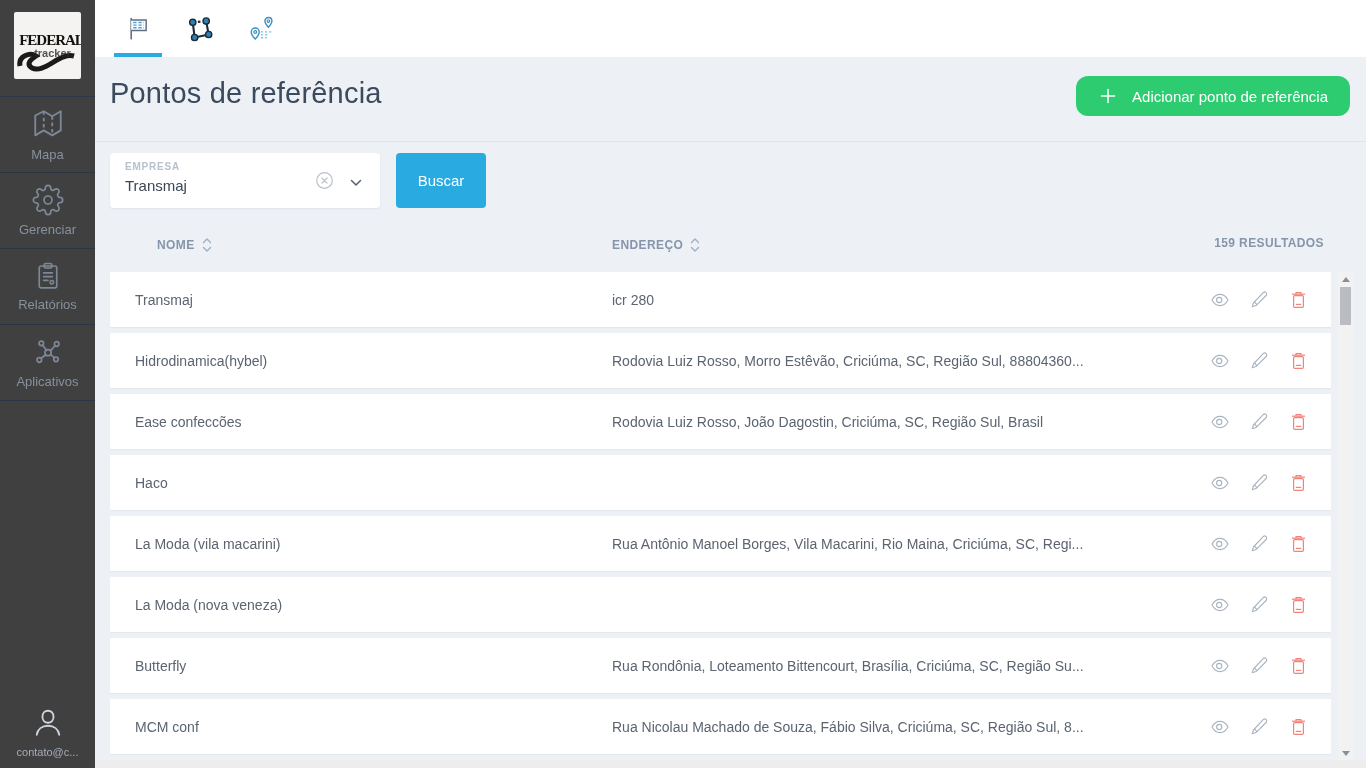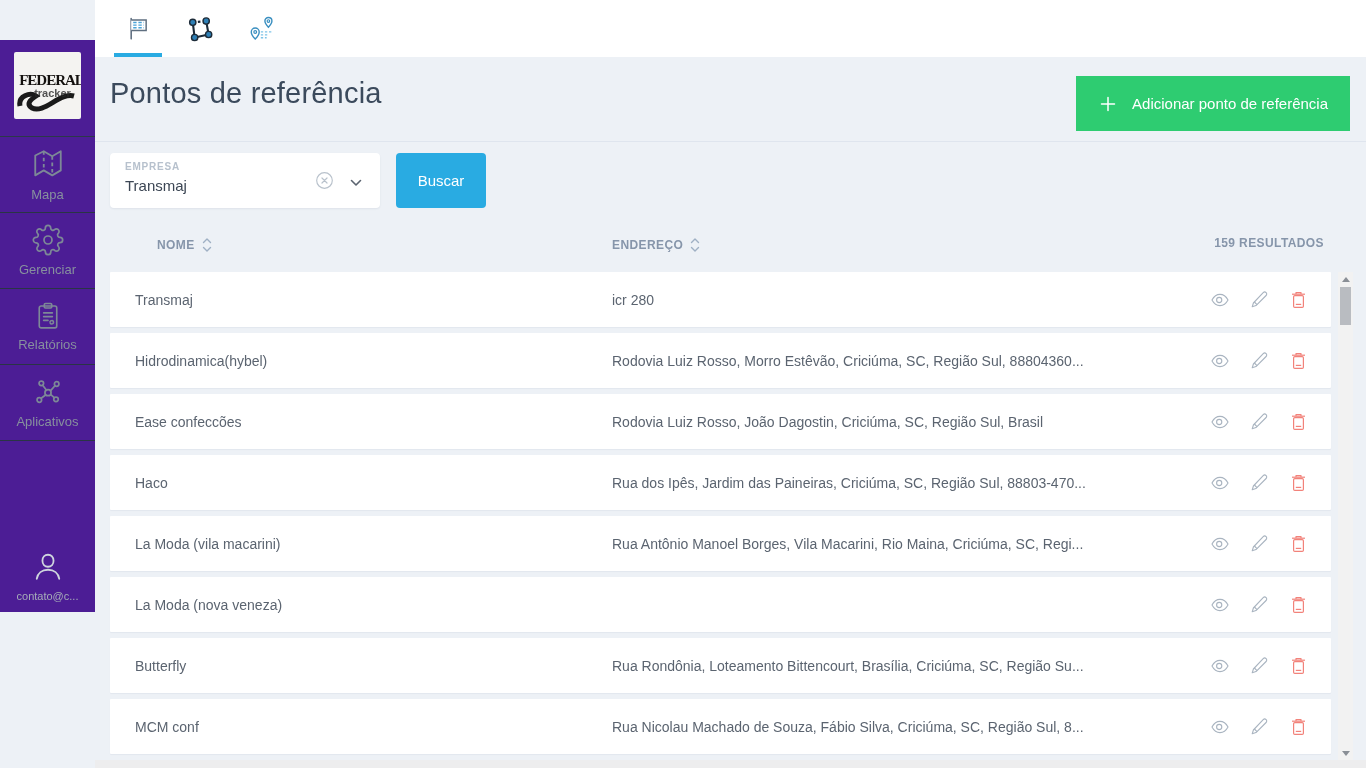--- a/index.html
+++ b/index.html
@@ -1,21 +1,21 @@
 <!DOCTYPE html>
 <html><head>
 <meta charset="utf-8">
 <style>
   * { margin:0; padding:0; box-sizing:border-box; }
   html,body { width:1366px; height:768px; overflow:hidden; }
   body { font-family:"Liberation Sans", sans-serif; background:#edf1f6; }
   .app { position:relative; width:1366px; height:768px; background:#edf1f6; }
 
   
-  .sidebar { position:absolute; left:0; top:0; width:95px; height:572px; background:#4c1d95; z-index:5;margin-top:40px; }
+  .sidebar { position:absolute; left:0; top:0; width:95px; height:768px; background:#404040; z-index:5; }
   .logo-box { position:absolute; left:14px; top:12px; width:67px; height:67px; background:#f4f3f1; border-radius:2px;
               display:flex; flex-direction:column; align-items:center; justify-content:center; overflow:hidden; }
   .logo-swoosh { position:absolute; left:2px; top:30px; }
   .logo-l1 { font-size:15px; font-weight:700; color:#14110f; letter-spacing:-1px; font-family:"Liberation Serif", serif; margin-left:8px; }
   .logo-l2 { font-size:11px; font-weight:700; color:#2a2a2a; letter-spacing:0px; margin-left:10px; margin-top:-2px; opacity:.8; }
   .logo-divider { position:absolute; left:0; top:96px; width:95px; height:1px; background:#2c3849; }
   .nav { position:absolute; left:0; top:97px; width:95px; }
   .nav-item { width:95px; height:76px; display:flex; flex-direction:column; align-items:center; justify-content:center;
               border-bottom:1px solid #2a3545; cursor:pointer; }
   .nav-item .nav-label { margin-top:6px; font-size:13px; color:#87909e; }
@@ -25,21 +25,21 @@
 
   
   .topbar { position:absolute; left:95px; top:0; width:1271px; height:57px; background:#ffffff; }
   .tabs { position:absolute; left:18px; top:0; height:57px; display:flex; }
   .tab { width:50px; height:57px; display:flex; align-items:center; justify-content:center; position:relative; margin-right:12px; cursor:pointer; }
   .tab.active:after { content:""; position:absolute; left:1px; bottom:0; width:48px; height:4px; background:#29abe2; }
 
   
   .main { position:absolute; left:95px; top:57px; width:1271px; height:711px; }
   .page-title { position:absolute; left:15px; top:20px; font-size:29px; color:#3b4a5c; letter-spacing:0.2px; }
-  .add-btn { position:absolute; right:16px; top:19px; height:55px; padding:0 22px; background:#2ecc71; border:none; border-radius:0;
+  .add-btn { position:absolute; right:16px; top:19px; height:40px; padding:0 22px; background:#2ecc71; border:none; border-radius:12px;
              color:#ffffff; font-size:15px; display:flex; align-items:center; cursor:pointer; font-family:"Liberation Sans", sans-serif; }
   .add-btn svg { margin-right:14px; }
   .title-divider { position:absolute; left:0; top:84px; width:1271px; height:1px; background:#dfe5ee; }
 
   
   .select-box { position:absolute; left:15px; top:96px; width:270px; height:55px; background:#ffffff; border-radius:4px;
                 box-shadow:0 1px 2px rgba(40,60,90,.08); cursor:pointer; }
   .select-label { position:absolute; left:15px; top:8px; font-size:10px; letter-spacing:.8px; color:#b7c1cd; font-weight:700; }
   .select-value { position:absolute; left:15px; top:24px; font-size:15px; color:#3c4654; }
   .select-clear { position:absolute; right:46px; top:18px; }
@@ -289,21 +289,20 @@
                 <path d="M6 4V2.6h5V4"></path>
                 <rect x="3.6" y="5.6" width="9.8" height="11.8" rx="1.2"></rect>
                 <path d="M5.8 14.4h5.4"></path>
               </svg>
             </button>
         </div>
       </div>
 
       <div class="row">
         <div class="cell-name">Haco</div>
-        <div class="cell-address">Rua dos Ipês, Jardim das Paineiras, Criciúma, SC, Região Sul, 88803-470...</div>
         <div class="row-actions">
           <button class="icon-btn">
               <svg width="18" height="14" viewBox="0 0 18 14" fill="none" stroke="#a9b4c0" stroke-width="1.1">
                 <path d="M1 7s3-5.6 8-5.6S17 7 17 7s-3 5.6-8 5.6S1 7 1 7z"></path>
                 <circle cx="8.2" cy="7" r="2.6"></circle>
               </svg>
             </button>
           <button class="icon-btn">
               <svg width="17" height="17" viewBox="0 0 17 17" fill="none" stroke="#a9b4c0" stroke-width="1.1" stroke-linejoin="round">
                 <path d="M12.2 1.6a2 2 0 0 1 2.9 2.9L5 14.6 1.2 15.8 2.4 12 12.2 1.6z"></path>

